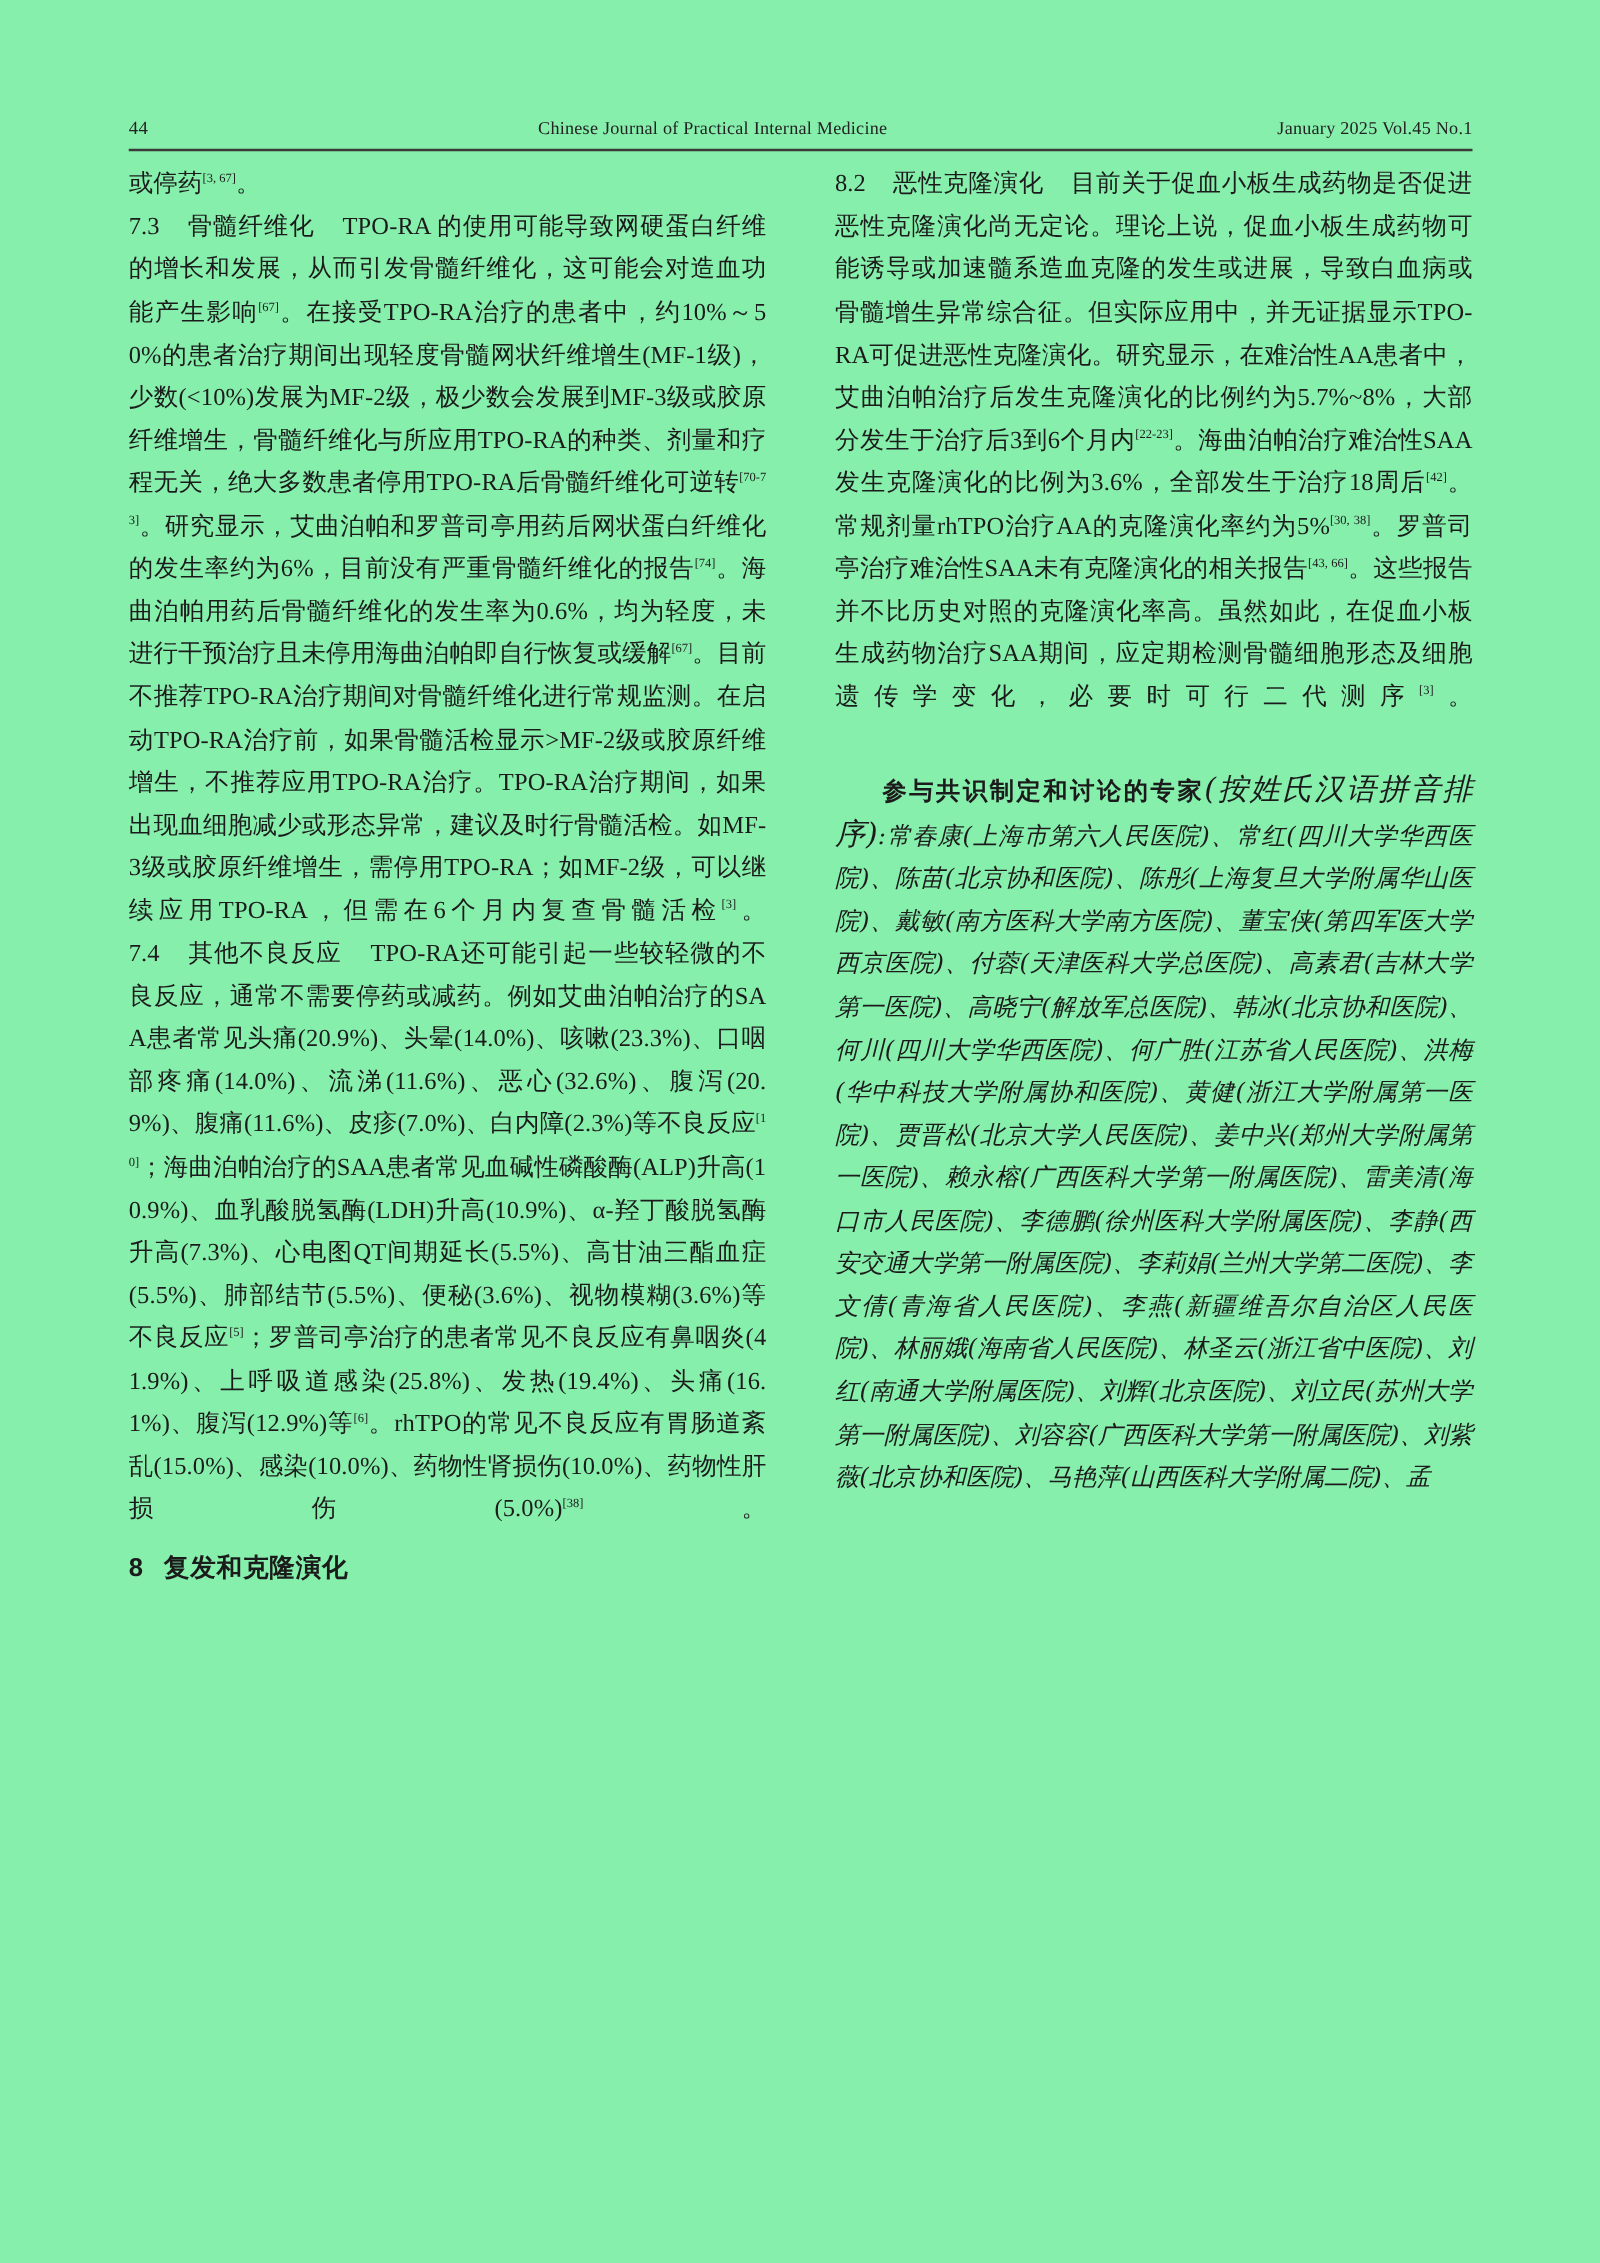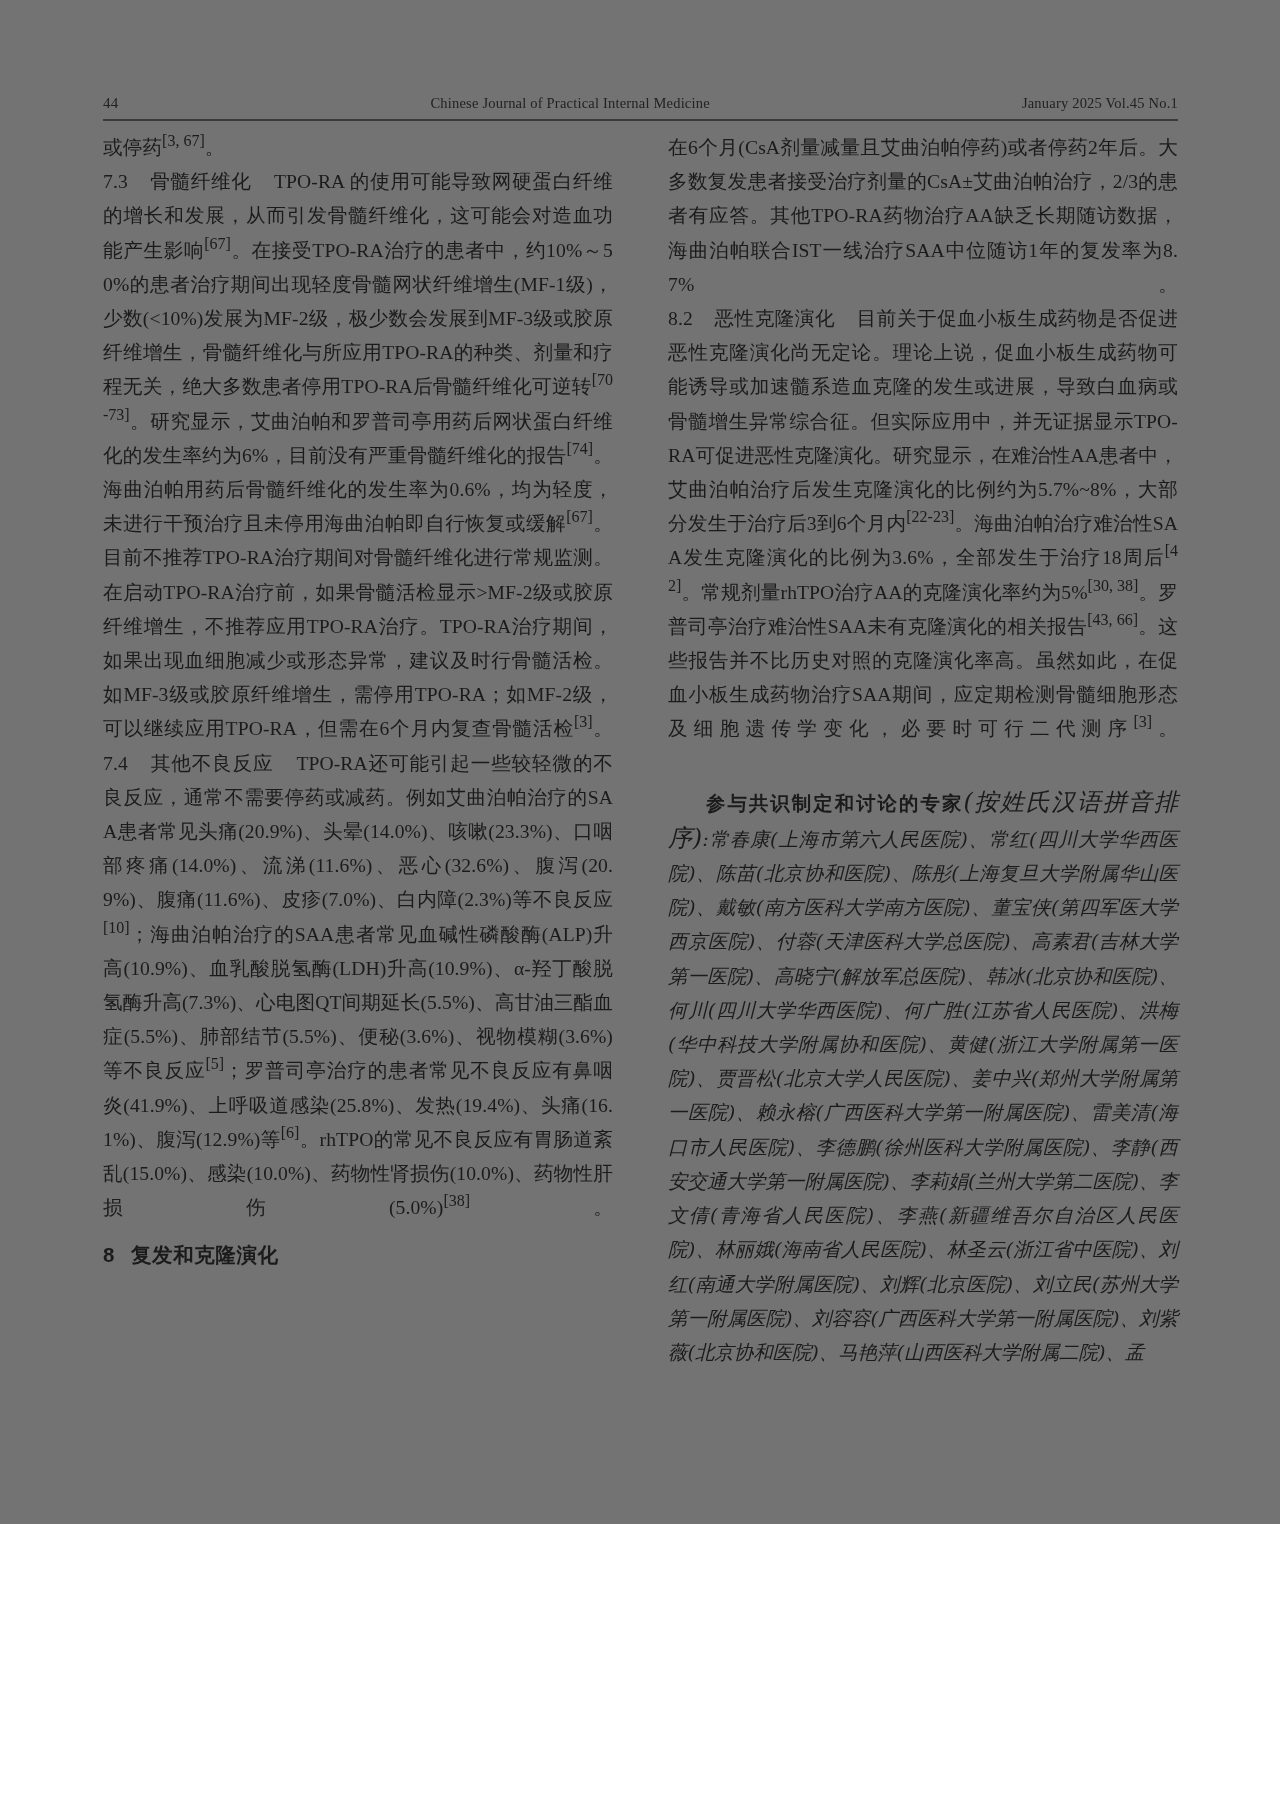--- a/index.html
+++ b/index.html
@@ -3,22 +3,22 @@
 <meta charset="utf-8">
 <style>
   html, body {
     margin: 0;
     padding: 0;
     background: #ffffff;
   }
   .page {
     position: relative;
     width: 1280px;
-    height: 1524px;
-    background: #737373;
+    height: 1810px;
+    background: #86efac;
     margin: 0 auto;
     font-family: "Liberation Serif", "DejaVu Serif", serif;
     color: #1b1b1b;
     overflow: hidden;
   }
 
   
   .runhead {
     position: absolute;
     left: 103px;
@@ -77,21 +77,21 @@
     margin: 13px 0 11px 0;
     font-size: 20.5px;
     line-height: 32px;
     font-weight: bold;
     letter-spacing: 0.6px;
     font-family: "Liberation Sans", "DejaVu Sans", sans-serif;
   }
   h3.heading .hnum { margin-right: 16px; font-weight: bold; }
 
   sup.ref {
-    font-size: 16px;
+    font-size: 10px;
     vertical-align: super;
     line-height: 0;
     letter-spacing: 0;
   }
 
   
   .credits {
     margin-top: 38px;
     font-size: 19.4px;
     line-height: 34.2px;
@@ -140,21 +140,20 @@
 
       <p class="para full"><span>7.4</span>&nbsp;&nbsp;&nbsp;&nbsp;<span class="runin-title">其他不良反应</span>&nbsp;&nbsp;&nbsp;&nbsp;<span>TPO-RA还可能引起一些较轻微的不良反应，通常不需要停药或减药。例如艾曲泊帕治疗的SAA患者常见头痛(20.9%)、头晕(14.0%)、咳嗽(23.3%)、口咽部疼痛(14.0%)、流涕(11.6%)、恶心(32.6%)、腹泻(20.9%)、腹痛(11.6%)、皮疹(7.0%)、白内障(2.3%)等不良反应<sup class="ref">[10]</sup>；海曲泊帕治疗的SAA患者常见血碱性磷酸酶(ALP)升高(10.9%)、血乳酸脱氢酶(LDH)升高(10.9%)、α-羟丁酸脱氢酶升高(7.3%)、心电图QT间期延长(5.5%)、高甘油三酯血症(5.5%)、肺部结节(5.5%)、便秘(3.6%)、视物模糊(3.6%)等不良反应<sup class="ref">[5]</sup>；罗普司亭治疗的患者常见不良反应有鼻咽炎(41.9%)、上呼吸道感染(25.8%)、发热(19.4%)、头痛(16.1%)、腹泻(12.9%)等<sup class="ref">[6]</sup>。rhTPO的常见不良反应有胃肠道紊乱(15.0%)、感染(10.0%)、药物性肾损伤(10.0%)、药物性肝损伤(5.0%)<sup class="ref">[38]</sup>。</span></p>
 
       <h3 class="heading"><span class="hnum">8</span><span>复发和克隆演化</span></h3>
 
 
     </div>
 
     <div class="col">
 
-      <p class="para full"><span>在6个月(CsA剂量减量且艾曲泊帕停药)或者停药2年后。大多数复发患者接受治疗剂量的CsA±艾曲泊帕治疗，2/3的患者有应答。其他TPO-RA药物治疗AA缺乏长期随访数据，海曲泊帕联合IST一线治疗SAA中位随访1年的复发率为8.7%。</span></p>
 
       <p class="para full"><span>8.2</span>&nbsp;&nbsp;&nbsp;&nbsp;<span class="runin-title">恶性克隆演化</span>&nbsp;&nbsp;&nbsp;&nbsp;<span>目前关于促血小板生成药物是否促进恶性克隆演化尚无定论。理论上说，促血小板生成药物可能诱导或加速髓系造血克隆的发生或进展，导致白血病或骨髓增生异常综合征。但实际应用中，并无证据显示TPO-RA可促进恶性克隆演化。研究显示，在难治性AA患者中，艾曲泊帕治疗后发生克隆演化的比例约为5.7%~8%，大部分发生于治疗后3到6个月内<sup class="ref">[22-23]</sup>。海曲泊帕治疗难治性SAA发生克隆演化的比例为3.6%，全部发生于治疗18周后<sup class="ref">[42]</sup>。常规剂量rhTPO治疗AA的克隆演化率约为5%<sup class="ref">[30, 38]</sup>。罗普司亭治疗难治性SAA未有克隆演化的相关报告<sup class="ref">[43, 66]</sup>。这些报告并不比历史对照的克隆演化率高。虽然如此，在促血小板生成药物治疗SAA期间，应定期检测骨髓细胞形态及细胞遗传学变化，必要时可行二代测序<sup class="ref">[3]</sup>。</span></p>
 
       <div class="credits">
 
 
         <p class="line">
           <span class="ind"><span class="lead">参与共识制定和讨论的专家</span><span class="sub">(按姓氏汉语拼音排序)</span><span>:</span><span>常春康(上海市第六人民医院)、常红(四川大学华西医院)、陈苗(北京协和医院)、陈彤(上海复旦大学附属华山医院)、戴敏(南方医科大学南方医院)、董宝侠(第四军医大学西京医院)、付蓉(天津医科大学总医院)、高素君(吉林大学第一医院)、高晓宁(解放军总医院)、韩冰(北京协和医院)、何川(四川大学华西医院)、何广胜(江苏省人民医院)、洪梅(华中科技大学附属协和医院)、黄健(浙江大学附属第一医院)、贾晋松(北京大学人民医院)、姜中兴(郑州大学附属第一医院)、赖永榕(广西医科大学第一附属医院)、雷美清(海口市人民医院)、李德鹏(徐州医科大学附属医院)、李静(西安交通大学第一附属医院)、李莉娟(兰州大学第二医院)、李文倩(青海省人民医院)、李燕(新疆维吾尔自治区人民医院)、林丽娥(海南省人民医院)、林圣云(浙江省中医院)、刘红(南通大学附属医院)、刘辉(北京医院)、刘立民(苏州大学第一附属医院)、刘容容(广西医科大学第一附属医院)、刘紫薇(北京协和医院)、马艳萍(山西医科大学附属二院)、孟</span></span>
         </p>
 

